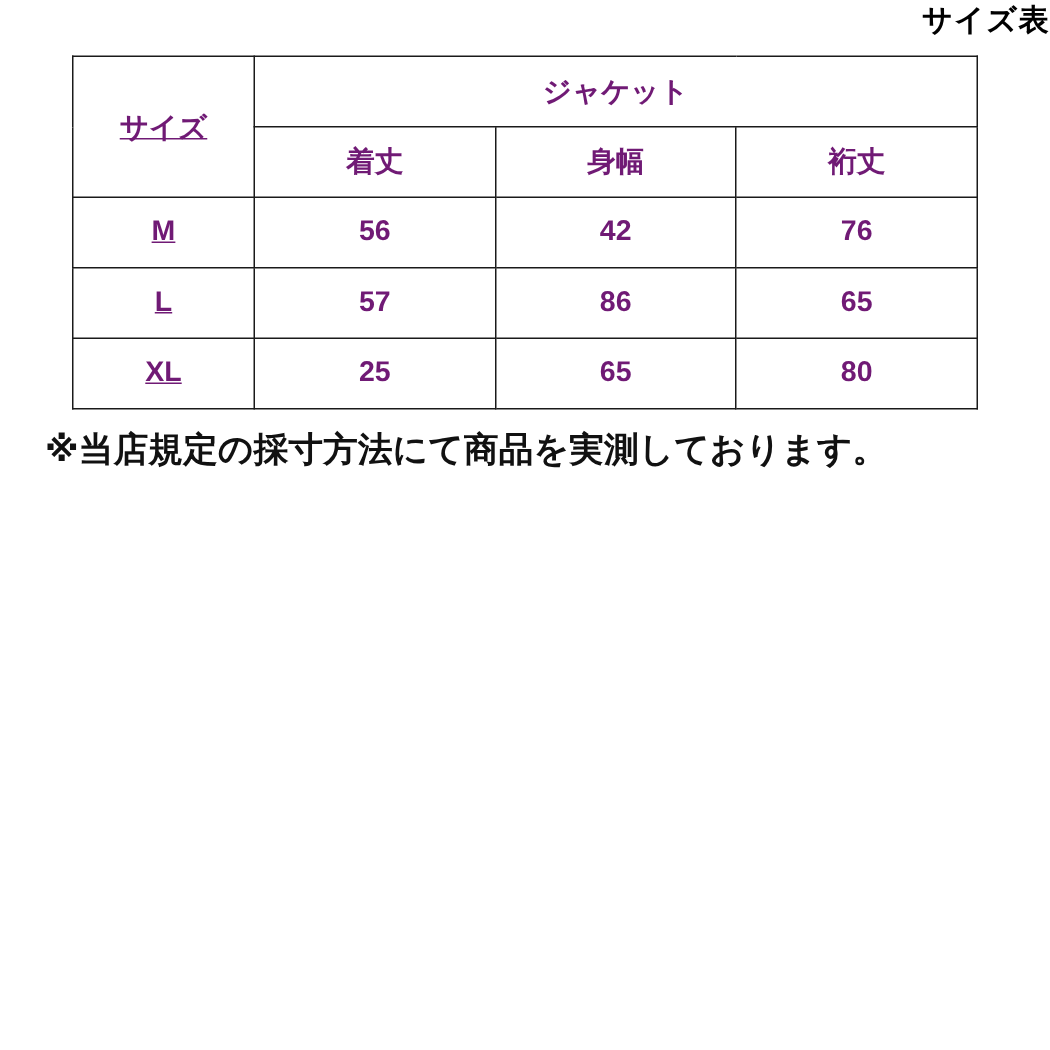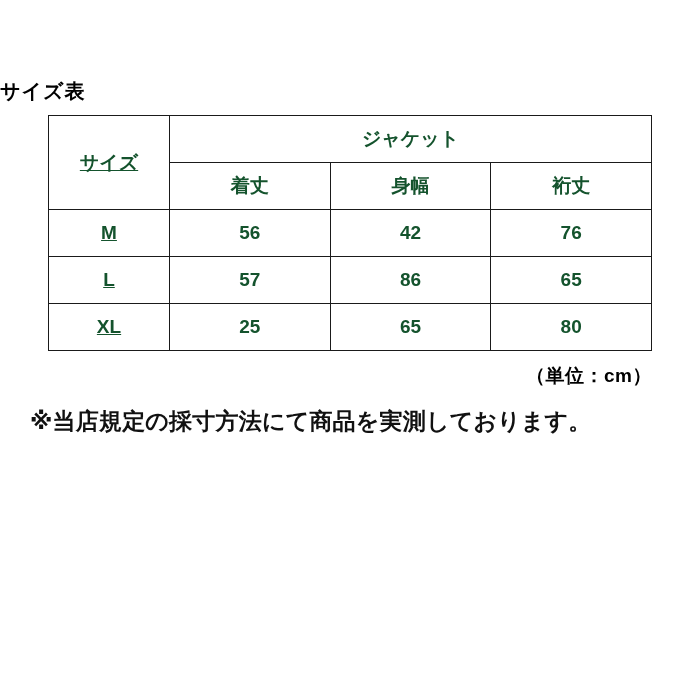--- a/index.html
+++ b/index.html
@@ -14,41 +14,40 @@
     color: #000000;
     overflow: hidden;
   }
   .page {
     position: relative;
     width: 700px;
     height: 700px;
     box-sizing: border-box;
   }
   .title {
-    text-align: left;
+    text-align: right;
     font-size: 20px;
     font-weight: 700;
     letter-spacing: 1px;
-    padding-top: 78px;
     padding-bottom: 10px;
   }
   table.size-table {
     border-collapse: collapse;
     table-layout: fixed;
     width: 604px;
     margin: 0 auto;
     border: 1px solid #1a1a1a;
   }
   table.size-table td {
     border: 1px solid #1a1a1a;
     text-align: center;
     vertical-align: middle;
     font-size: 19px;
     font-weight: 700;
-    color: #14532d;
+    color: #701a75;
     height: 44px;
   }
   td.col-size { width: 118px; text-decoration: underline; }
   td.col-data { width: 162px; }
 
   td.head-size {
     height: 76px;
     font-size: 19px;
   }
   td.head-group {
@@ -121,19 +120,18 @@
       </tr>
       <tr>
         <td class="col-size body-cell">XL</td>
         <td class="col-data body-cell">25</td>
         <td class="col-data body-cell">65</td>
         <td class="col-data body-cell">80</td>
       </tr>
     </tbody>
   </table>
 
-  <div class="unit">（単位：cm）</div>
 
   <div class="notes">
     <div class="note-line">※当店規定の採寸方法にて商品を実測しております。</div>
   </div>
 
 </div>
 
 </body></html>

